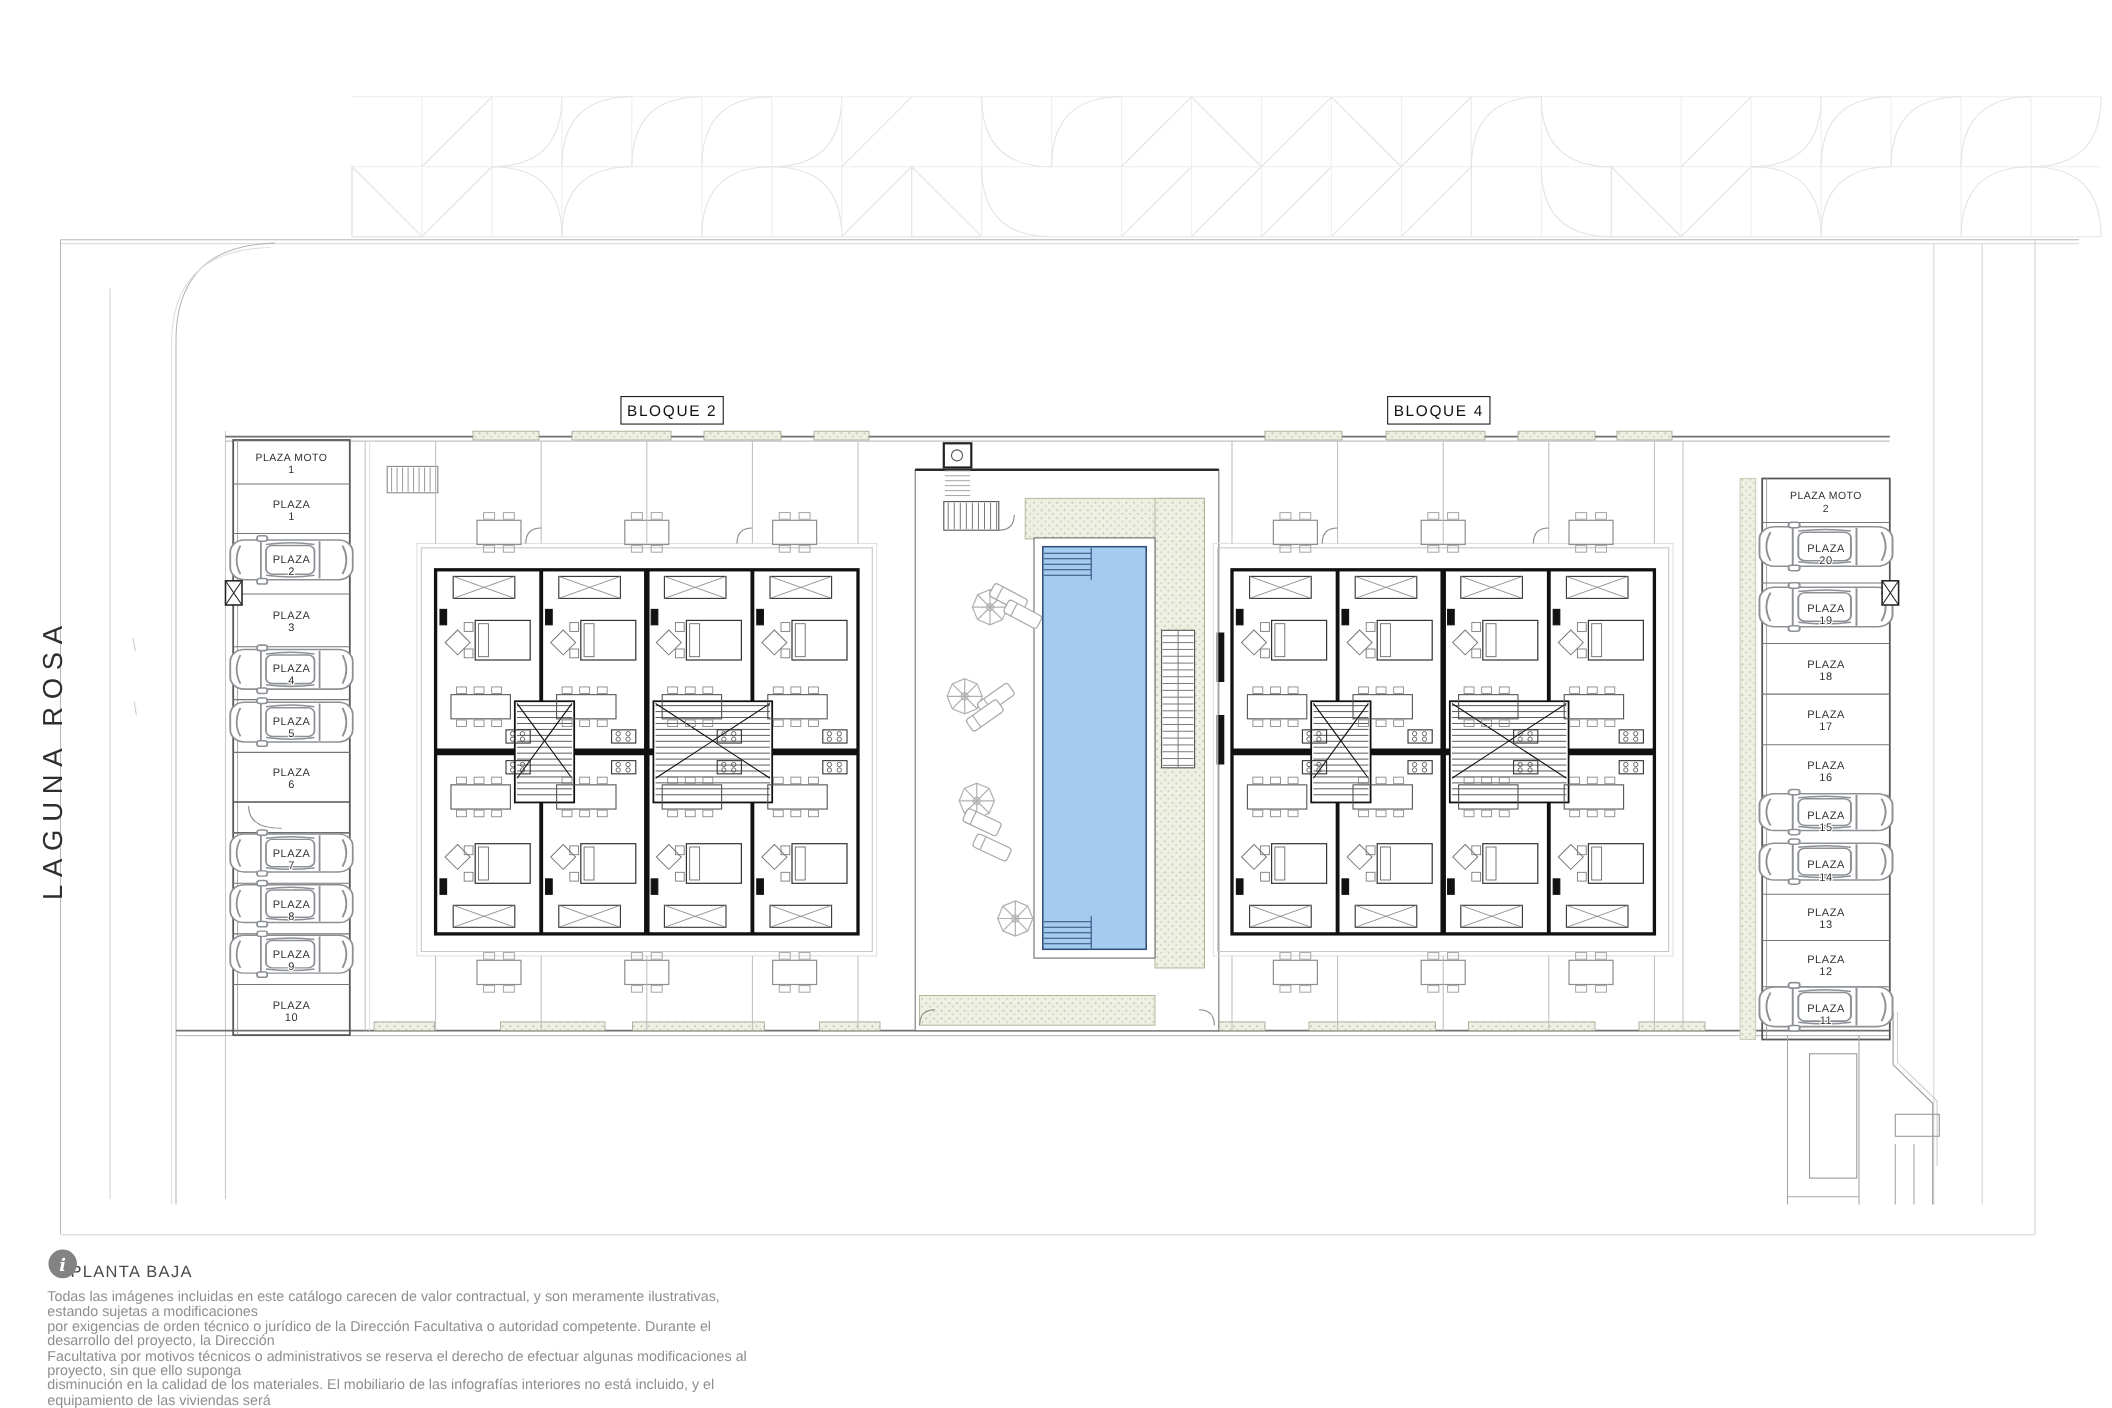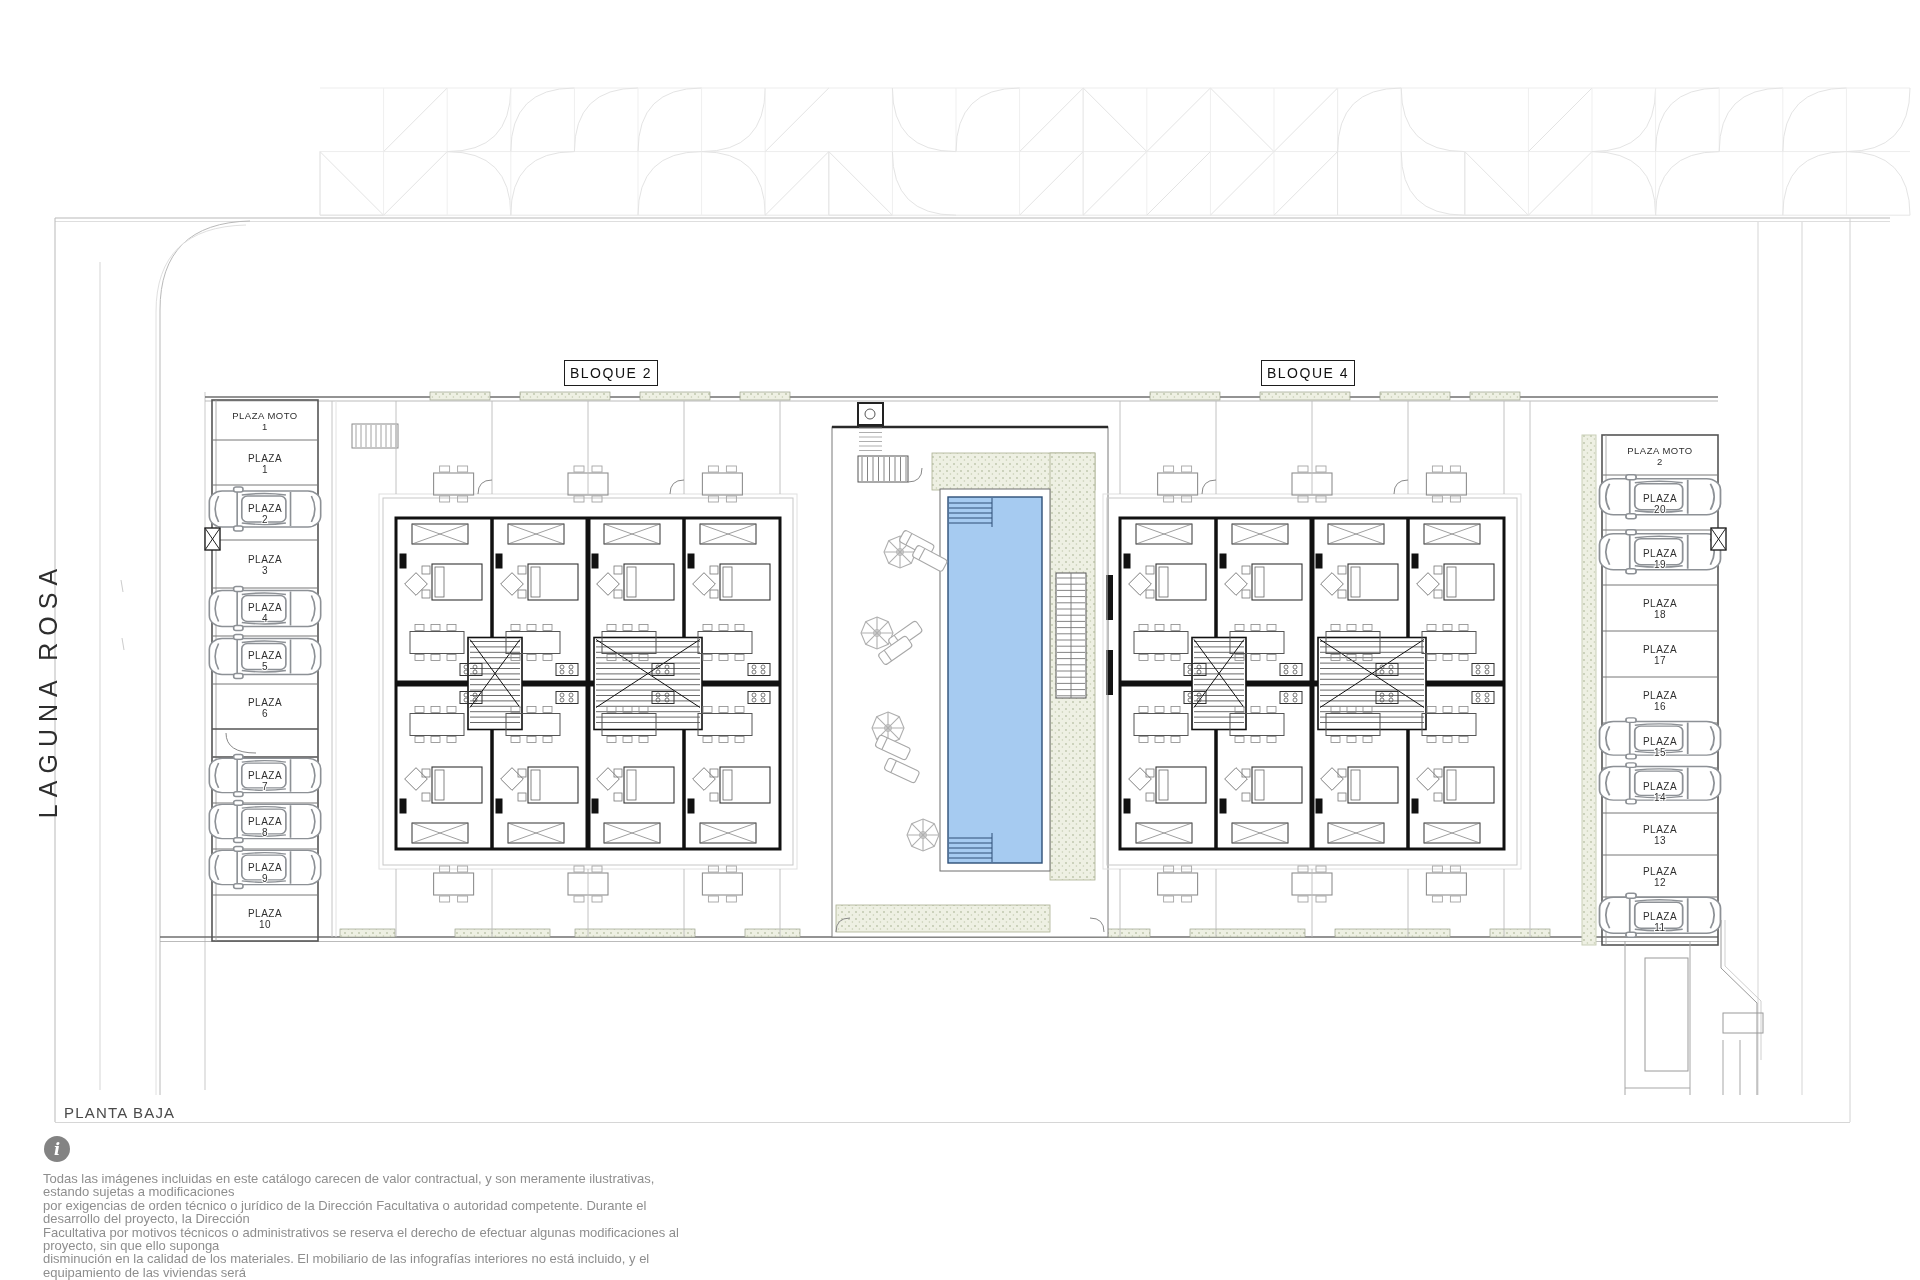--- a/index.html
+++ b/index.html
@@ -7,21 +7,21 @@
          font-family:"Liberation Sans",sans-serif;}
   .stage svg{position:absolute;left:0;top:0;}
   .street-name{position:absolute;left:34px;top:545px;width:290px;transform:rotate(-90deg);
     transform-origin:145px 145px;text-align:center;font-size:25px;letter-spacing:7px;
     color:#2e2e2e;font-family:"Liberation Sans",sans-serif;white-space:nowrap;}
   .bloque-box{position:absolute;width:92px;height:24px;border:1.6px solid #1d1d1d;background:#fff;
     display:flex;align-items:center;justify-content:center;font-size:14px;letter-spacing:1.5px;
     color:#111;font-weight:500;}
   .bloque2{left:564px;top:360px;}
   .bloque1{left:1261px;top:360px;}
-  .plan-title{position:absolute;left:64px;top:1104px;font-size:15px;letter-spacing:1.2px;color:#4a4a4a;}
+  .plan-title{position:absolute;left:64px;top:1148px;font-size:15px;letter-spacing:1.2px;color:#4a4a4a;}
   .info-icon{position:absolute;left:44px;top:1136px;width:26px;height:26px;border-radius:50%;
     background:#838383;color:#fff;display:flex;align-items:center;justify-content:center;
     font-family:"DejaVu Serif",serif;font-weight:bold;font-size:16px;font-style:italic;}
   .disclaimer{position:absolute;left:43px;top:1172px;width:640px;font-size:13px;line-height:13.4px;
     color:#8e8e8e;white-space:pre-line;}
   .frame-line{position:absolute;background:#d6d6d6;}
 </style>
 </head>
 <body>
 

